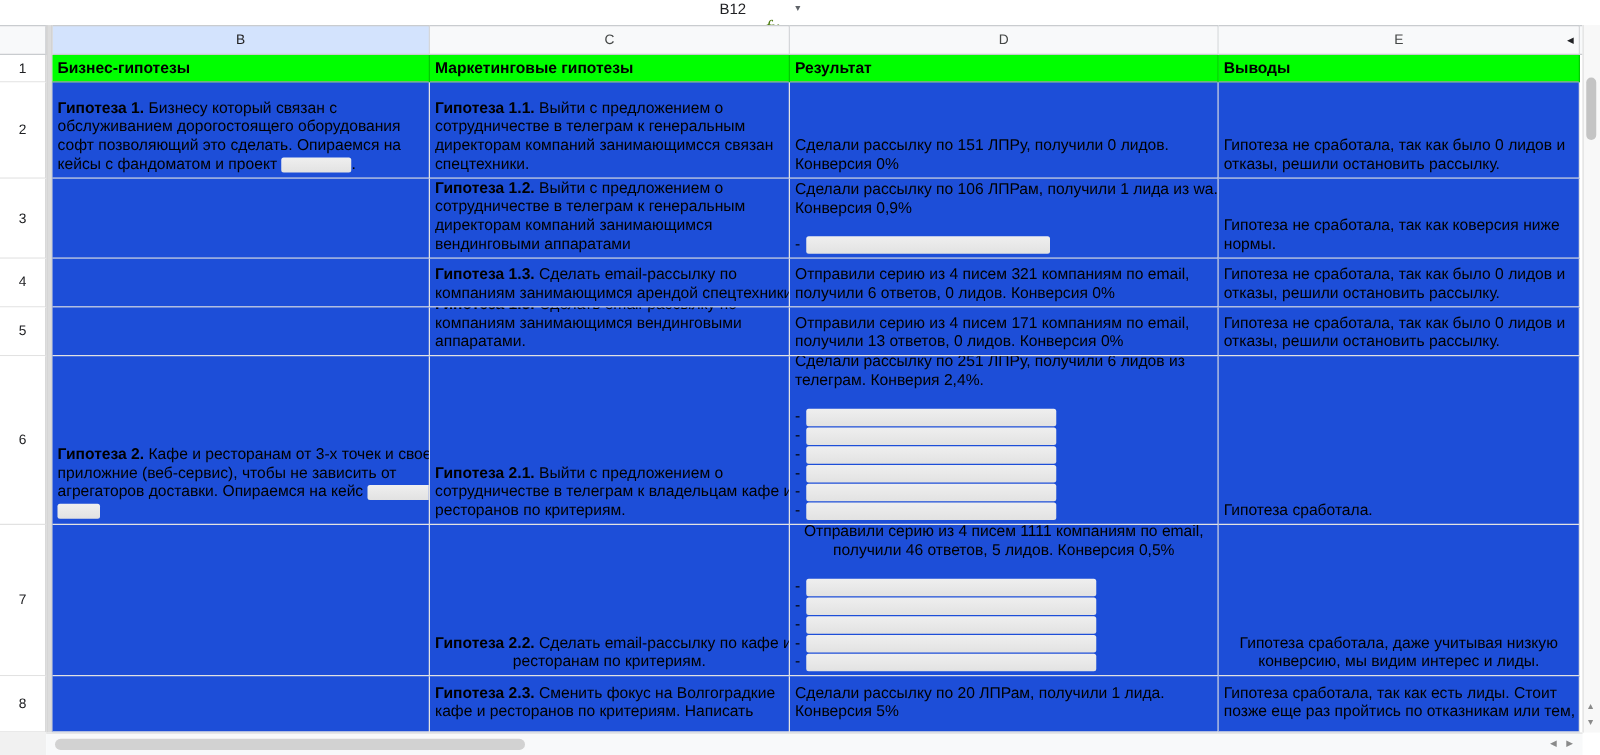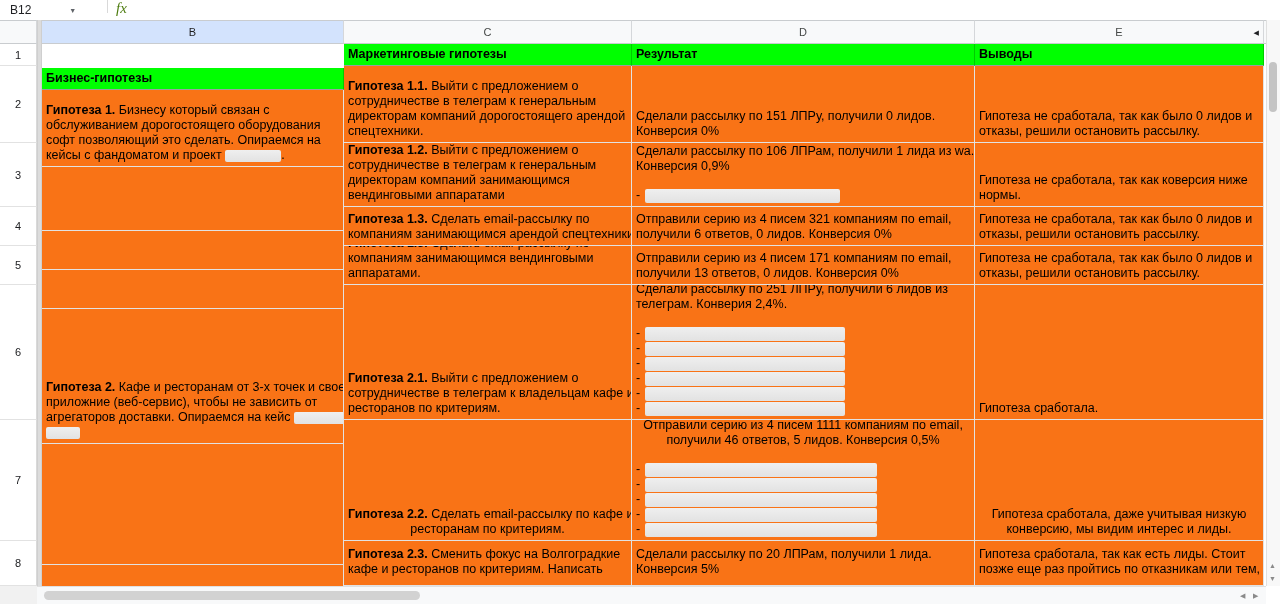--- a/index.html
+++ b/index.html
@@ -2,46 +2,46 @@
 <html><head>
 <meta charset="utf-8">
 <style>
   html,body{margin:0;padding:0;}
   body{
     width:1280px;height:604px;position:relative;overflow:hidden;
     background:#ffffff;font-family:"Liberation Sans", sans-serif;
     -webkit-font-smoothing:antialiased;
   }
   
-  .topbar{position:absolute;left:0;top:0;width:1236px;height:20px;background:#fff;display:flex;align-items:flex-start;}
+  .topbar{position:absolute;left:0;top:0;width:1236px;height:20px;background:#fff;display:flex;align-items:center;flex-direction:column;}
   .namebox{display:flex;align-items:center;width:95px;padding-left:10px;height:100%;cursor:text;}
   .namebox .nbval{font-size:12px;color:#202124;}
   .namebox .caret{margin-left:38px;font-size:7px;color:#5f6368;}
   .nb-div{width:1px;height:13px;background:#d9d9d9;margin:0 8px 0 2px;}
   .fx{font-style:italic;font-family:"Liberation Serif", serif;font-size:15px;color:#4d7c0f;}
   
   .colhead{position:absolute;top:20px;height:24px;box-sizing:border-box;background:#f8f9fa;
     border-top:1px solid #c9cccf;border-bottom:1px solid #c9cccf;border-right:1px solid #d5d7da;
     display:flex;align-items:center;justify-content:center;font-size:11px;color:#444746;}
   .colhead.sel{background:#d3e3fd;color:#1f1f1f;}
   .corner{position:absolute;left:0;top:20px;width:37px;height:24px;box-sizing:border-box;background:#f8f9fa;
     border-top:1px solid #c9cccf;border-bottom:1px solid #c9cccf;border-right:1px solid #d5d7da;}
   .tri{position:absolute;right:4px;top:8px;font-size:7px;color:#202124;line-height:8px;}
   
   .stripA{position:absolute;left:37px;top:20px;width:5px;height:566px;box-sizing:border-box;
     background:#dcdcdc;border-left:1px solid #cfcfcf;border-right:1px solid #cfcfcf;}
   
-  .cell{position:absolute;box-sizing:border-box;background:#f97316;overflow:hidden;
+  .cell{position:absolute;box-sizing:border-box;background:#1d4ed8;overflow:hidden;
     border-right:1px solid #e2e2e2;border-bottom:1px solid #e2e2e2;
     display:flex;flex-direction:column;justify-content:flex-end;
     padding:2px 4px 3px 4px;font-size:12.5px;line-height:15px;color:#000;}
   .gut{position:absolute;left:0;width:37px;box-sizing:border-box;background:#fff;
     border-right:1px solid #d9d9d9;border-bottom:1px solid #e2e2e2;
     display:flex;align-items:center;justify-content:center;font-size:11px;color:#202124;}
-  .colB{left:42px;width:302px;margin-top:24px;} .colC{left:344px;width:288px;} .colD{left:632px;width:343px;} .colE{left:975px;width:289px;}
+  .colB{left:42px;width:302px;} .colC{left:344px;width:288px;} .colD{left:632px;width:343px;} .colE{left:975px;width:289px;}
   .row1{top:44px;height:22px;} .row2{top:66px;height:77px;} .row3{top:143px;height:64px;}
   .row4{top:207px;height:39px;} .row5{top:246px;height:39px;} .row6{top:285px;height:135px;}
   .row7{top:420px;height:121px;text-align:center;} .row8{top:541px;height:45px;}
   .grn{background:#00ff00;font-weight:bold;justify-content:center;
     border-right:1px solid #00cc00;border-bottom:1px solid #9aa0a0;}
   .vtop{justify-content:flex-start;padding-top:6px;}
   .ln{white-space:nowrap;}
   .ln b{font-weight:bold;}
   .dl{white-space:nowrap;display:flex;align-items:center;}
   .dl .dash{margin-right:5px;}
@@ -100,21 +100,21 @@
 
 <div class="cell colB row2">
   <div class="ln"><b>Гипотеза 1.</b><span> Бизнесу который связан с</span></div>
   <div class="ln">обслуживанием дорогостоящего оборудования</div>
   <div class="ln">софт позволяющий это сделать. Опираемся на</div>
   <div class="ln"><span>кейсы с фандоматом и проект </span><span class="blur bw56"></span><span>.</span></div>
 </div>
 <div class="cell colC row2">
   <div class="ln"><b>Гипотеза 1.1.</b><span> Выйти с предложением о</span></div>
   <div class="ln">сотрудничестве в телеграм к генеральным</div>
-  <div class="ln">директорам компаний дорогостоящего арендой</div>
+  <div class="ln">директорам компаний занимающимсся связан</div>
   <div class="ln">спецтехники.</div>
 </div>
 <div class="cell colD row2">
   <div class="ln">Сделали рассылку по 151 ЛПРу, получили 0 лидов.</div>
   <div class="ln">Конверсия 0%</div>
 </div>
 <div class="cell colE row2">
   <div class="ln">Гипотеза не сработала, так как было 0 лидов и</div>
   <div class="ln">отказы, решили остановить рассылку.</div>
 </div>

